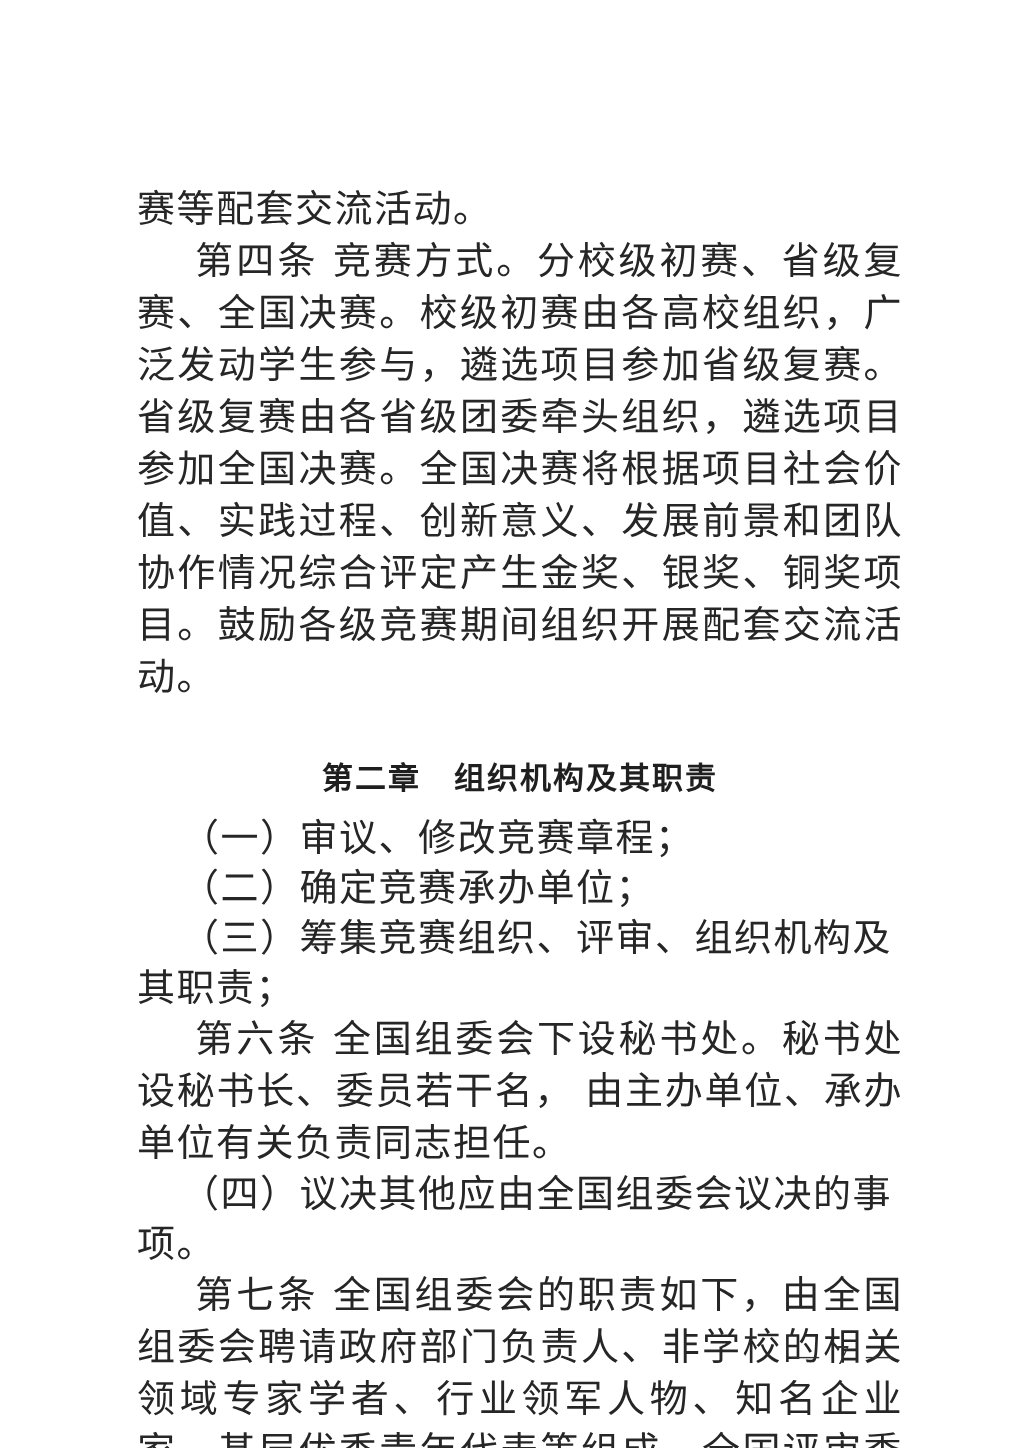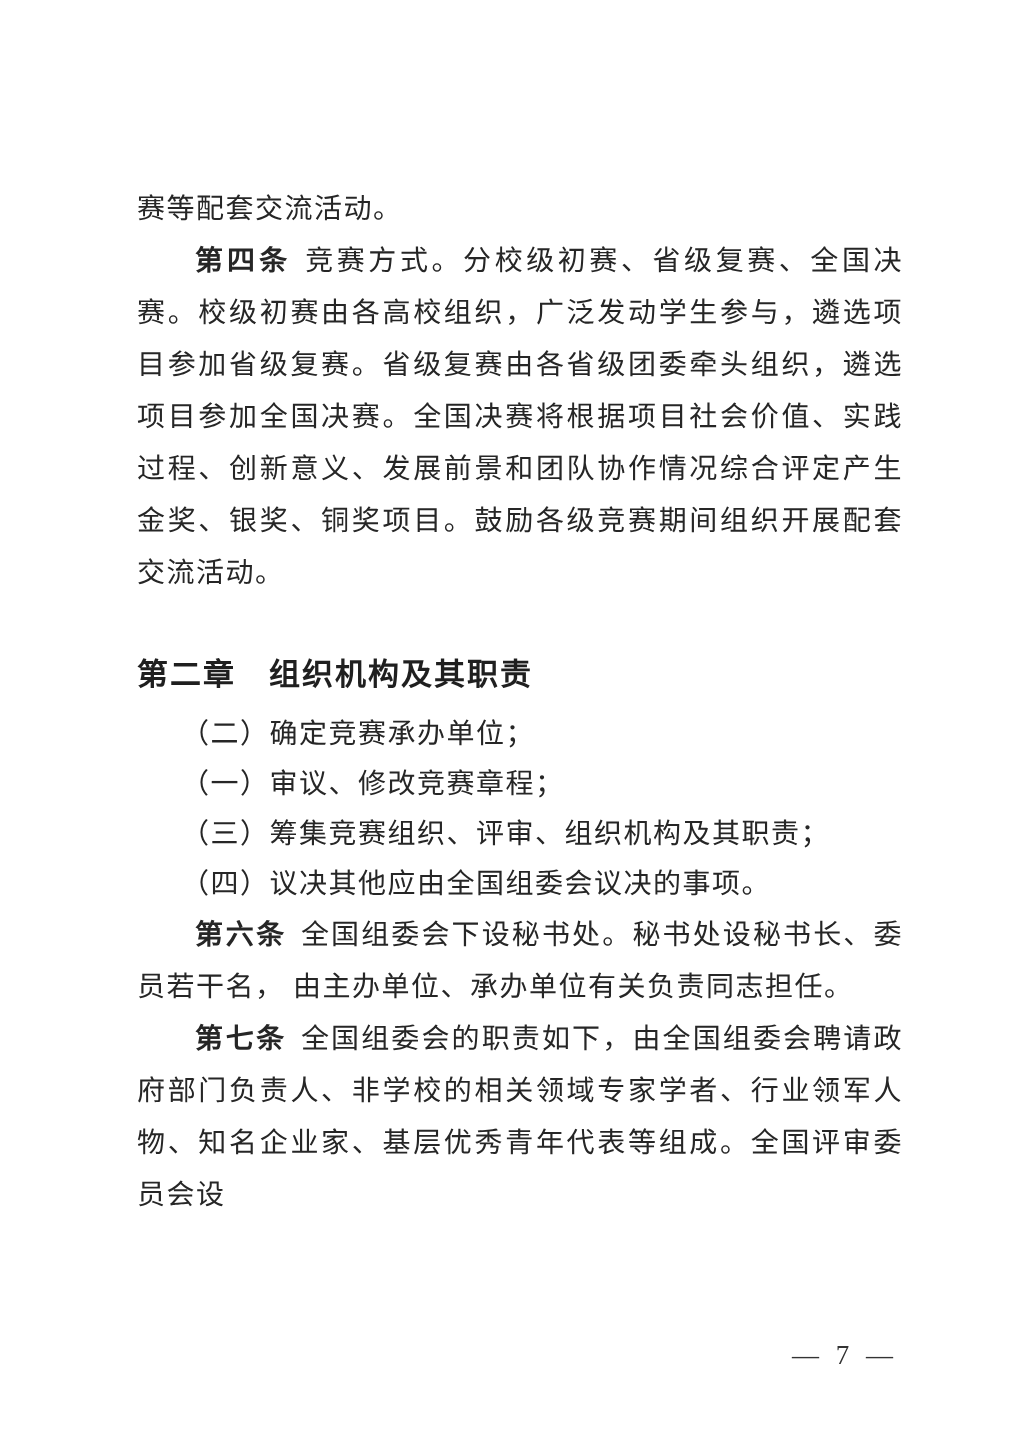--- a/index.html
+++ b/index.html
@@ -17,48 +17,48 @@
     font-family: "Liberation Serif", "DejaVu Serif", serif;
   }
   .doc {
     position: absolute;
     left: 137px;
     top: 183px;
     width: 766px;
   }
   .body {
     margin: 0;
-    font-size: 28px;
+    font-size: 38px;
     line-height: 52px;
     letter-spacing: 1.5px;
     text-align: justify;
     text-justify: inter-ideograph;
   }
   .indent {
     text-indent: 58px;
   }
   .duty {
     text-indent: 44px;
     line-height: 50px;
     text-align: left;
   }
   .article-label {
     font-family: "Liberation Sans", "DejaVu Sans", sans-serif;
-    font-weight: bold;
+    font-weight: normal;
     letter-spacing: 2px;
     margin-right: 14px;
   }
   .chapter {
     margin: 50px 0 8px 0;
     font-family: "Liberation Sans", "DejaVu Sans", sans-serif;
     font-weight: bold;
     font-size: 31px;
     line-height: 52px;
     letter-spacing: 2px;
-    text-align: left;
+    text-align: center;
     color: #1f1f1f;
   }
   .page-number {
     position: absolute;
     top: 1340px;
     right: 126px;
     font-size: 27px;
     letter-spacing: 5px;
     color: #333333;
     font-family: "Liberation Serif", "DejaVu Serif", serif;
@@ -70,25 +70,25 @@
 <div class="page">
   <main class="doc">
 
     <p class="body">赛等配套交流活动。</p>
 
     <p class="body indent"><b class="article-label">第四条</b><span>竞赛方式。分校级初赛、省级复赛、全国决赛。校级初赛由各高校组织，广泛发动学生参与，遴选项目参加省级复赛。省级复赛由各省级团委牵头组织，遴选项目参加全国决赛。全国决赛将根据项目社会价值、实践过程、创新意义、发展前景和团队协作情况综合评定产生金奖、银奖、铜奖项目。鼓励各级竞赛期间组织开展配套交流活动。</span></p>
 
     <h2 class="chapter">第二章　组织机构及其职责</h2>
 
 
+    <p class="body duty">（一）审议、修改竞赛章程；</p>
     <p class="body duty">（二）确定竞赛承办单位；</p>
-    <p class="body duty">（一）审议、修改竞赛章程；</p>
     <p class="body duty">（三）筹集竞赛组织、评审、组织机构及其职责；</p>
+    <p class="body indent"><b class="article-label">第六条</b><span>全国组委会下设秘书处。秘书处设秘书长、委员若干名， 由主办单位、承办单位有关负责同志担任。</span></p>
+
     <p class="body duty">（四）议决其他应由全国组委会议决的事项。</p>
-
-    <p class="body indent"><b class="article-label">第六条</b><span>全国组委会下设秘书处。秘书处设秘书长、委员若干名， 由主办单位、承办单位有关负责同志担任。</span></p>
 
     <p class="body indent"><b class="article-label">第七条</b><span>全国组委会的职责如下，由全国组委会聘请政府部门负责人、非学校的相关领域专家学者、行业领军人物、知名企业家、基层优秀青年代表等组成。全国评审委员会设</span></p>
 
   </main>
 
   <div class="page-number">— 7 —</div>
 </div>
 
 </body></html>

